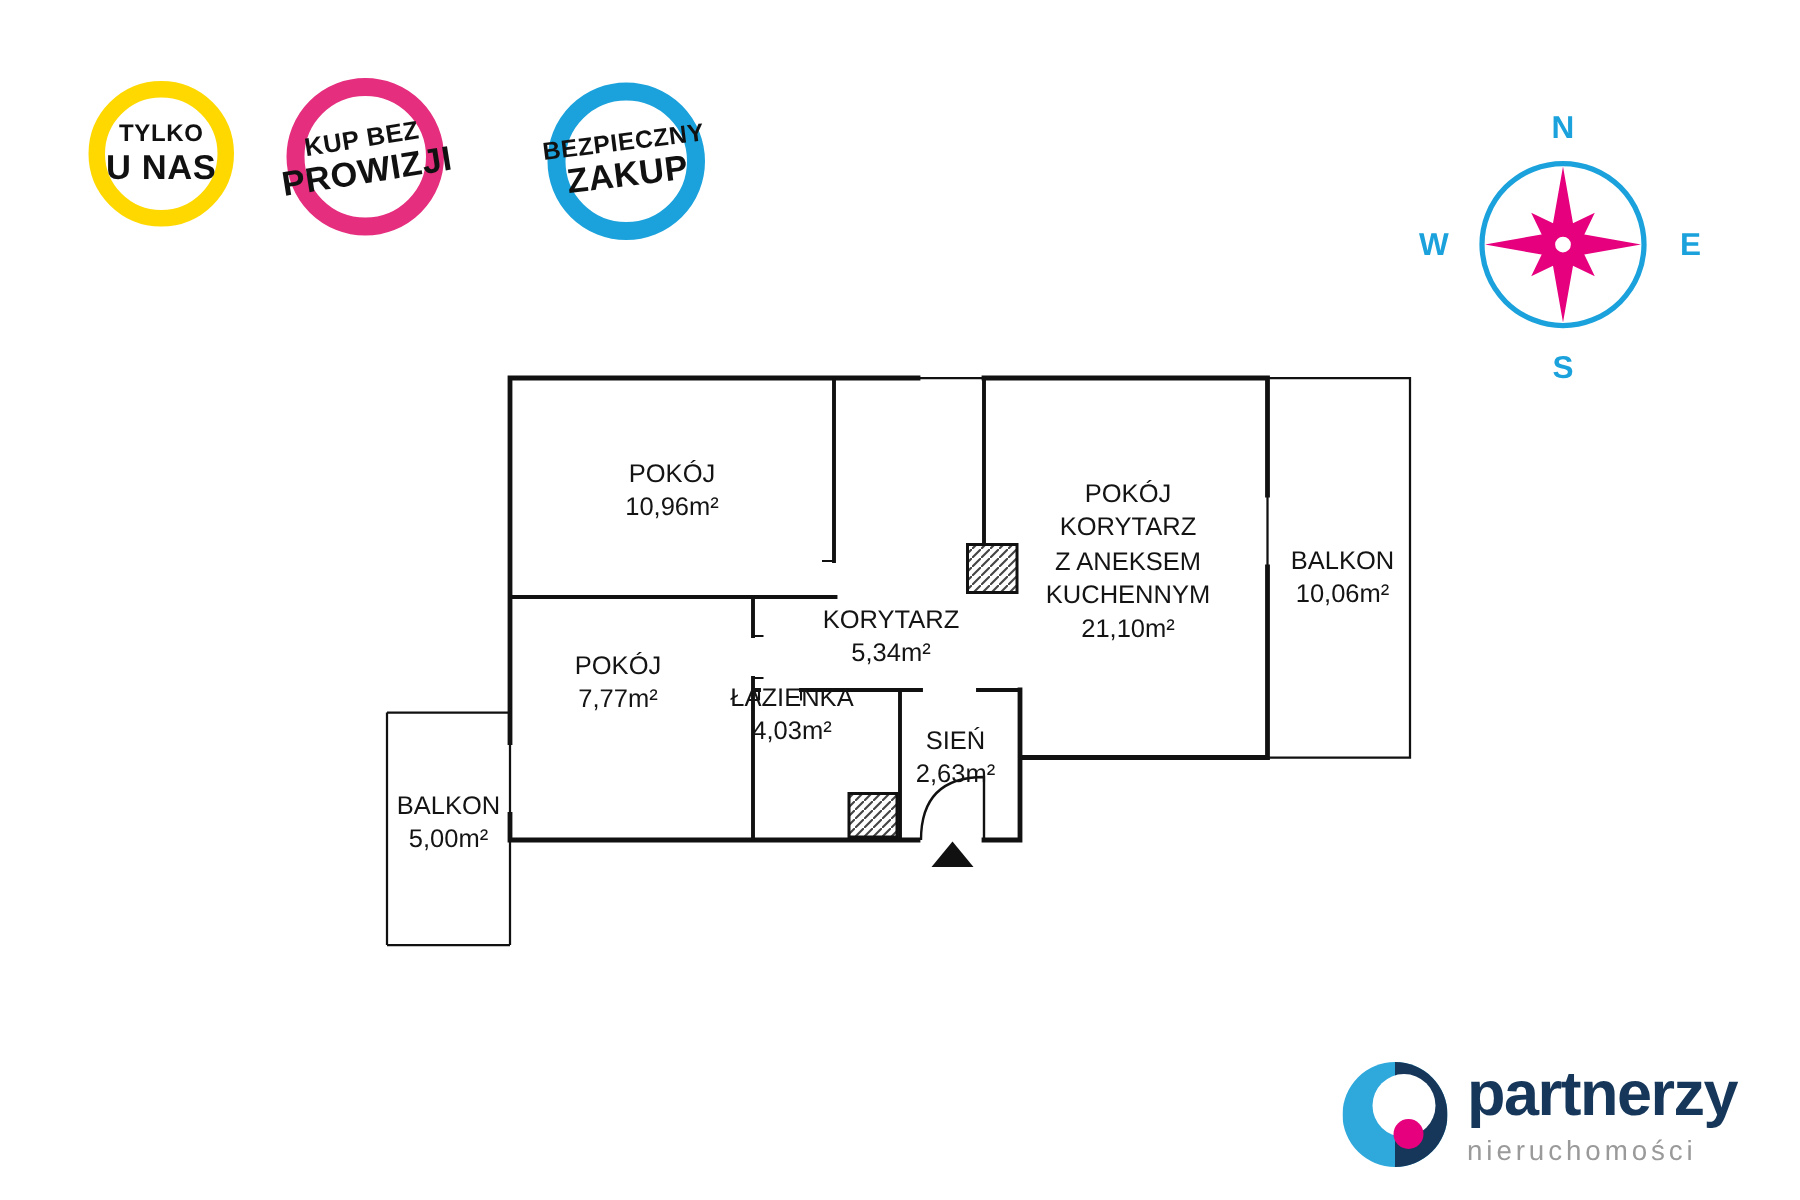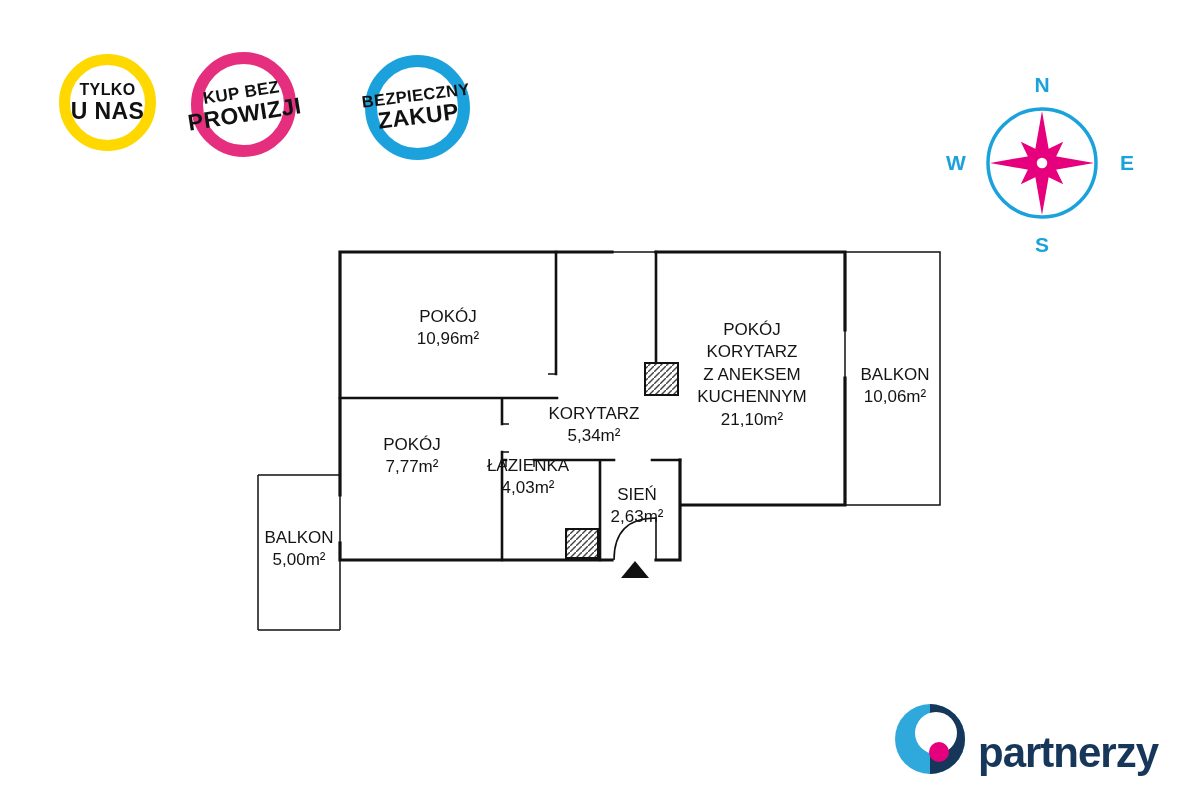--- a/index.html
+++ b/index.html
@@ -158,16 +158,17 @@
 
   <div class="logo">
     <svg class="logo-mark" viewBox="0 0 70 70">
       <circle cx="35" cy="35" r="35" fill="#2fa8dc"></circle>
       <path d="M35,0 A35,35 0 0 1 35,70 Z" fill="#16375a"></path>
       <circle cx="41" cy="29" r="21" fill="#ffffff"></circle>
       <circle cx="44" cy="48" r="10" fill="#e6007e"></circle>
     </svg>
     <div class="logo-text">
       <div class="logo-brand">partnerzy</div>
+      <div class="logo-sub">nieruchomości</div>
     </div>
   </div>
 
 </div>
 
 </body></html>

